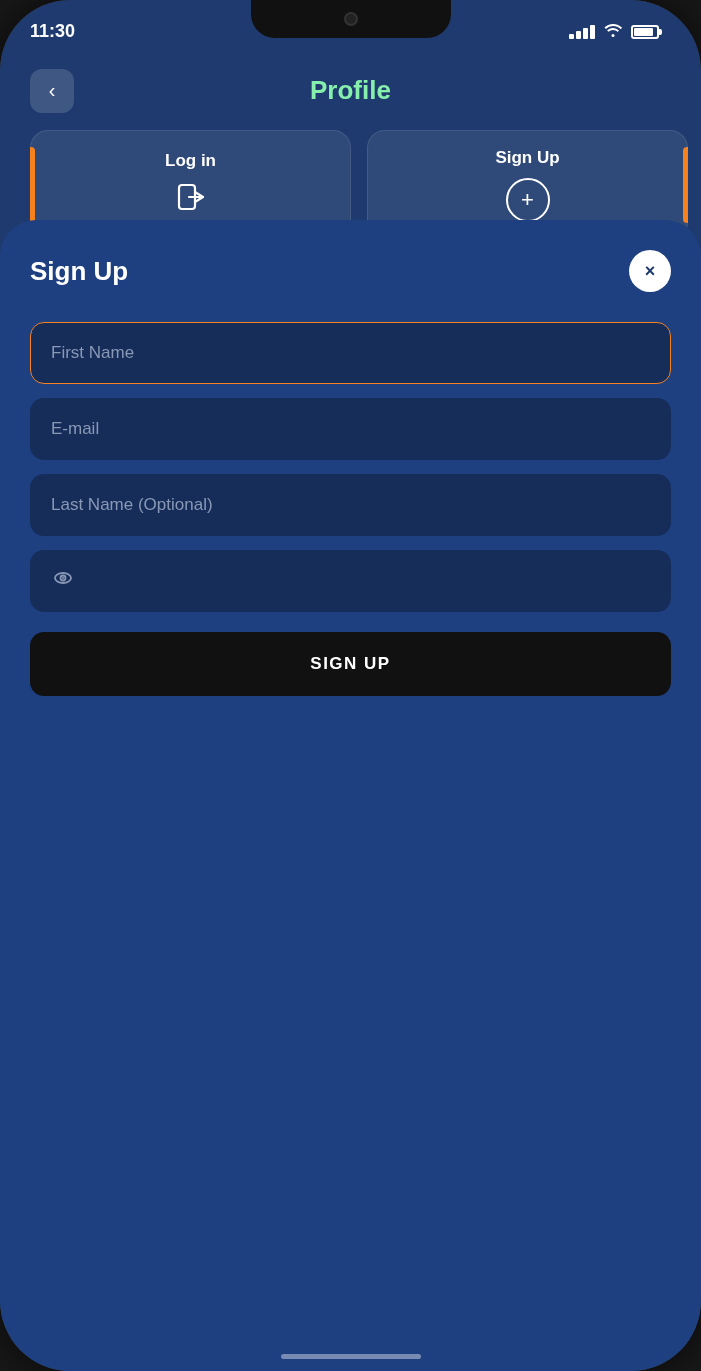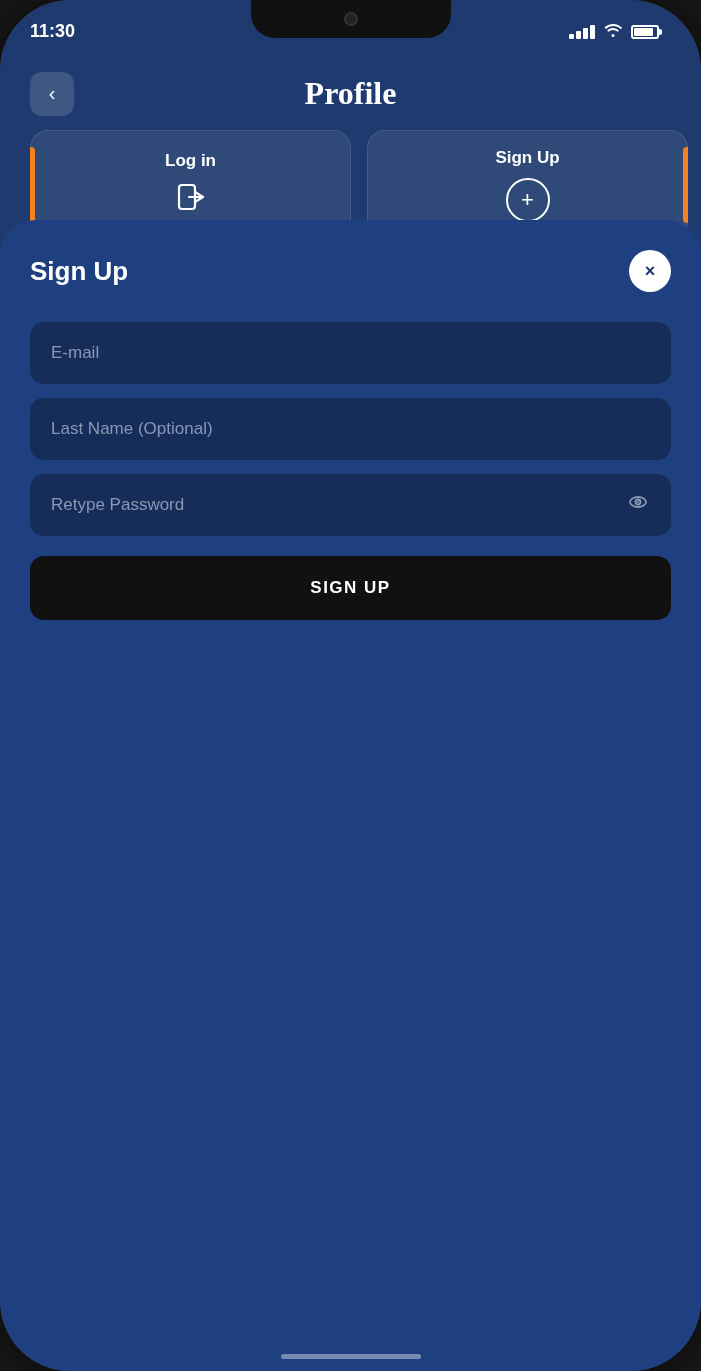--- a/index.html
+++ b/index.html
@@ -159,24 +159,23 @@
       border: none;
     }
 
     .back-chevron {
       color: #fff;
       font-size: 20px;
       font-weight: 300;
     }
 
     .page-title {
-      color: #ffffff;
-      font-size: 32px;
+      color: #86efac;
+      font-size: 26px;
       font-weight: 700;
-      font-family: Liberation Serif, serif;
     }
 
     
     .tab-area {
       position: absolute;
       top: 130px;
       left: 30px;
       right: 13px;
       display: flex;
       gap: 16px;
@@ -408,32 +407,34 @@
     <div class="modal-sheet">
       <div class="modal-header">
         <span class="modal-title">Sign Up</span>
         <button class="close-button">
           <span>×</span>
         </button>
       </div>
 
       <div class="form-fields">
 
+        <div class="input-field active">
+          <input type="text" placeholder="First Name" style="">
+        </div>
 
         <div class="input-field">
           <input type="email" placeholder="E-mail" style="">
         </div>
 
         <div class="input-field">
           <input type="text" placeholder="Last Name (Optional)" style="">
         </div>
 
 
         <div class="input-field">
-          <input type="password" placeholder="Retype Password" style="">
           <span class="eye-icon">
             <svg width="24" height="24" viewBox="0 0 24 24" fill="none" stroke="#8898b5" stroke-width="1.8" stroke-linecap="round">
               <ellipse cx="12" cy="12" rx="8" ry="5"></ellipse>
               <circle cx="12" cy="12" r="2.5"></circle>
               <circle cx="12" cy="12" r="1" fill="#8898b5" stroke="none"></circle>
             </svg>
           </span>
         </div>
 
       </div>

